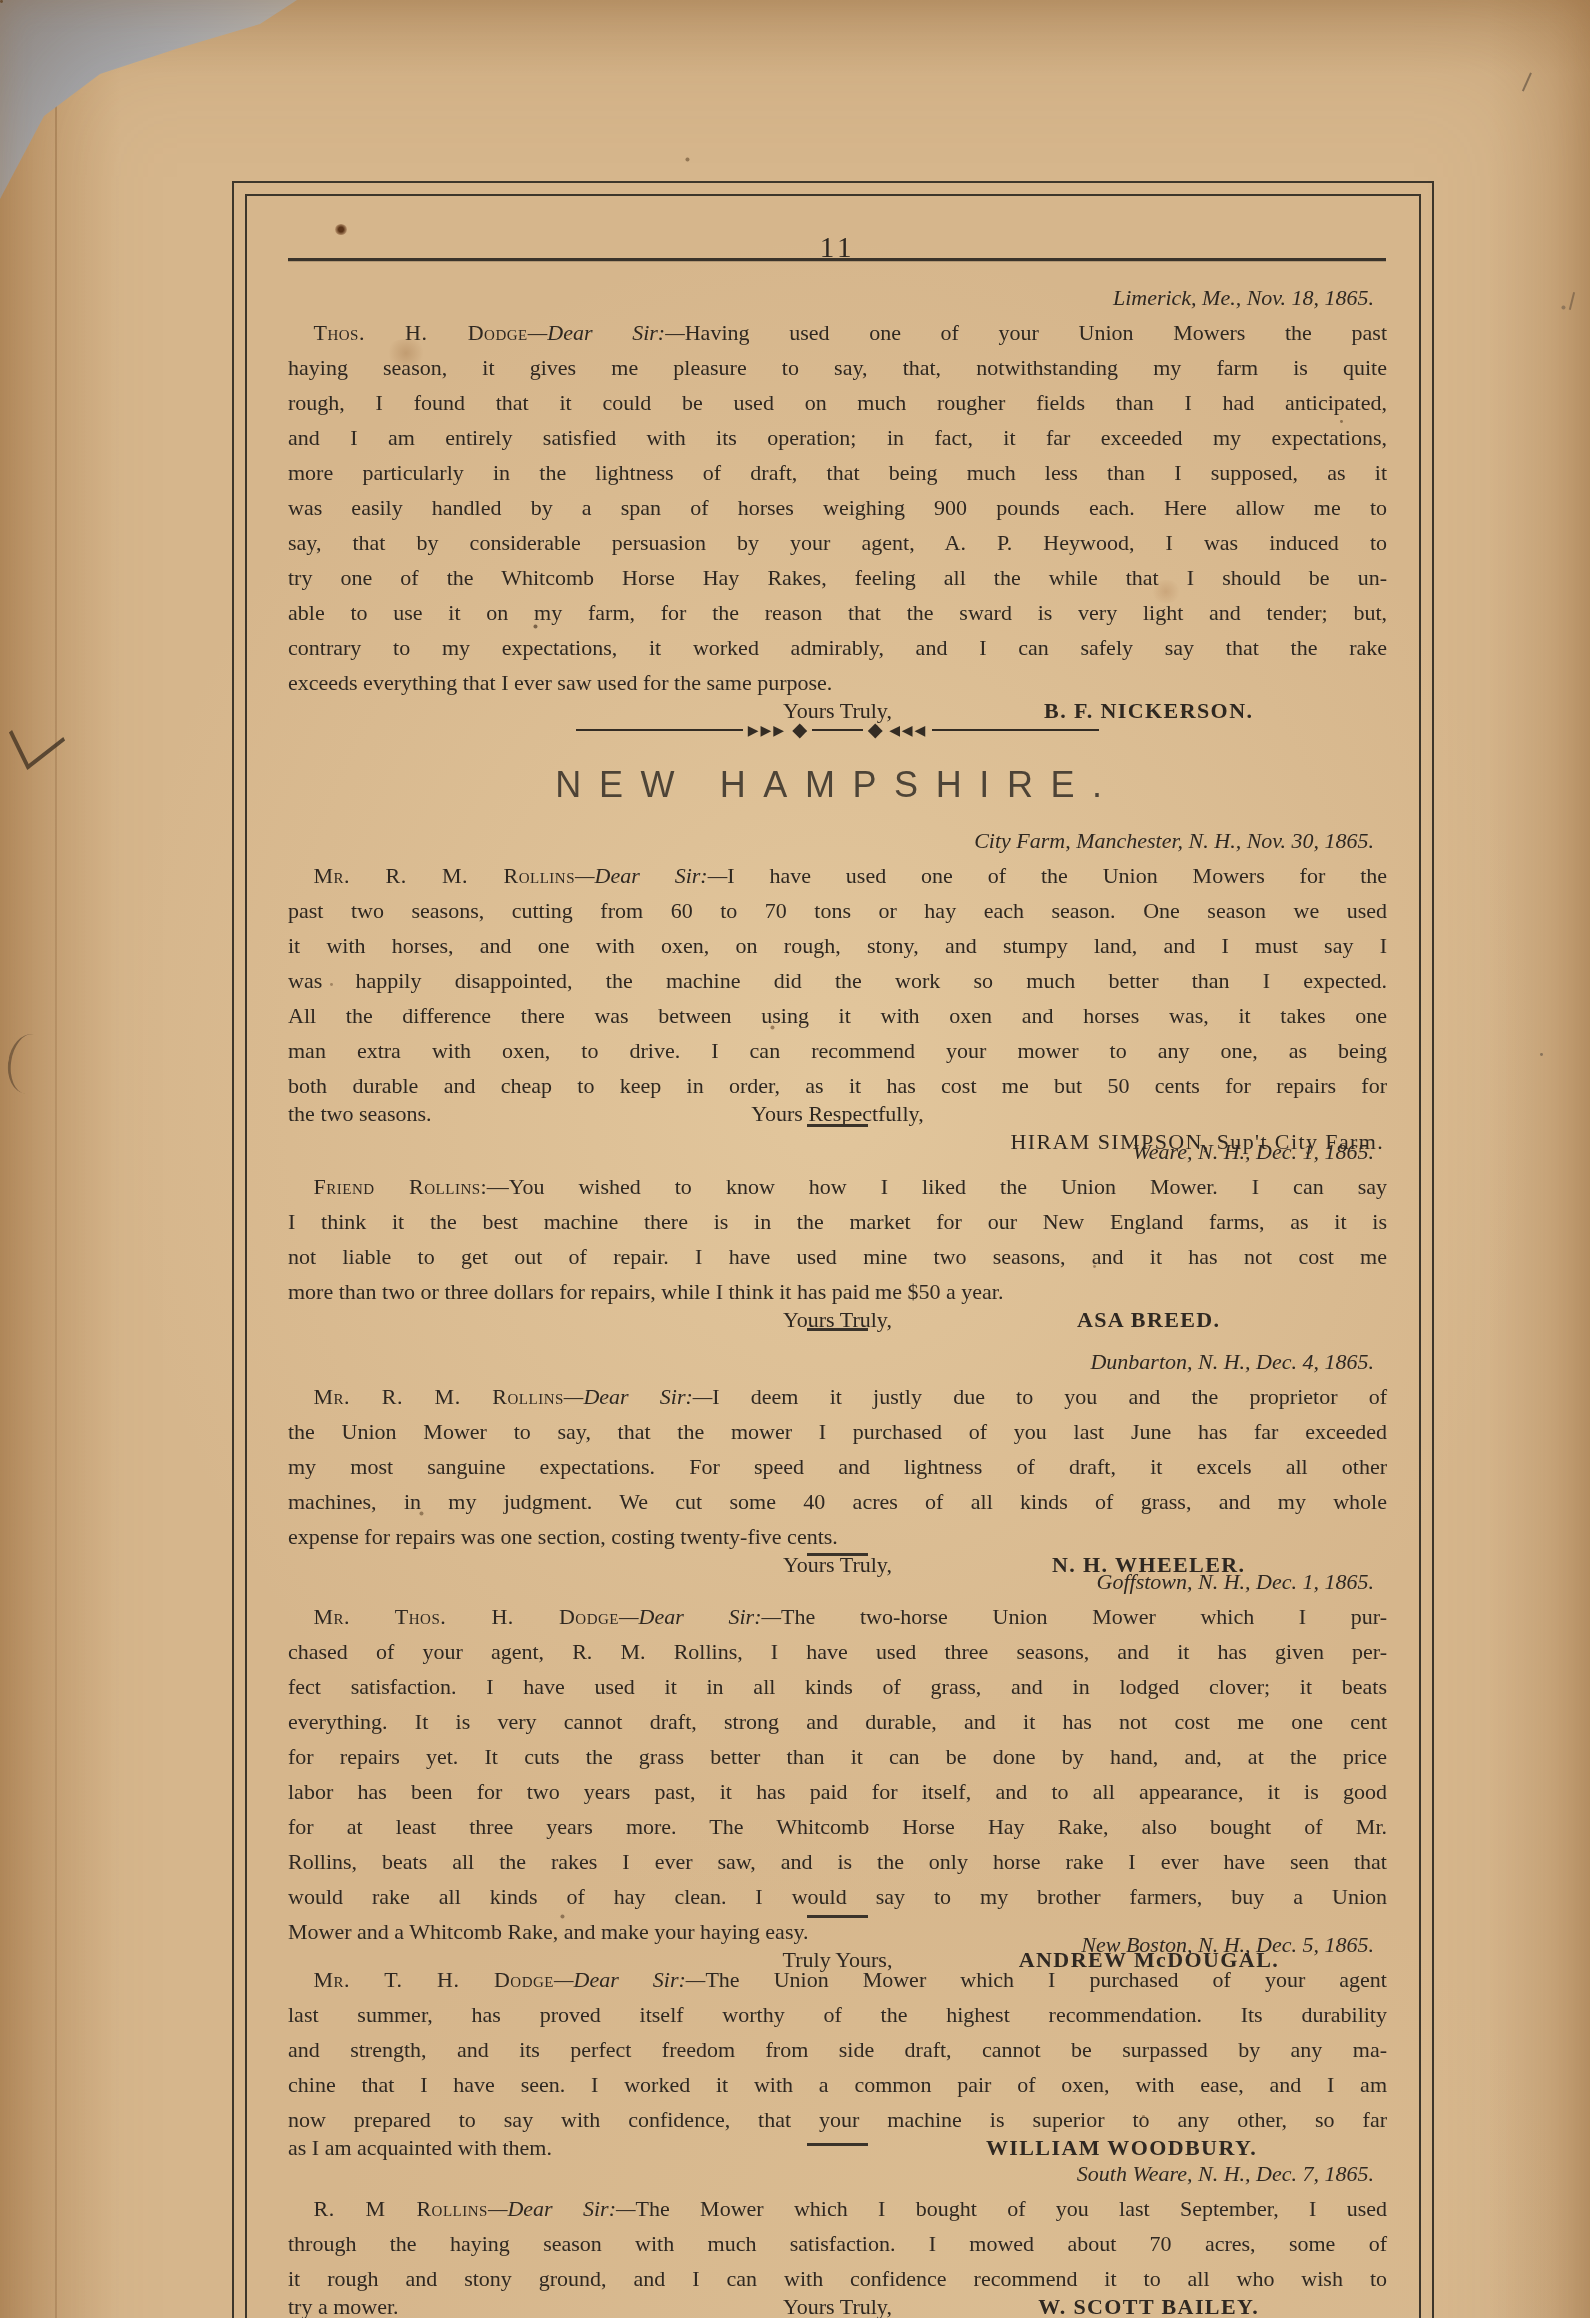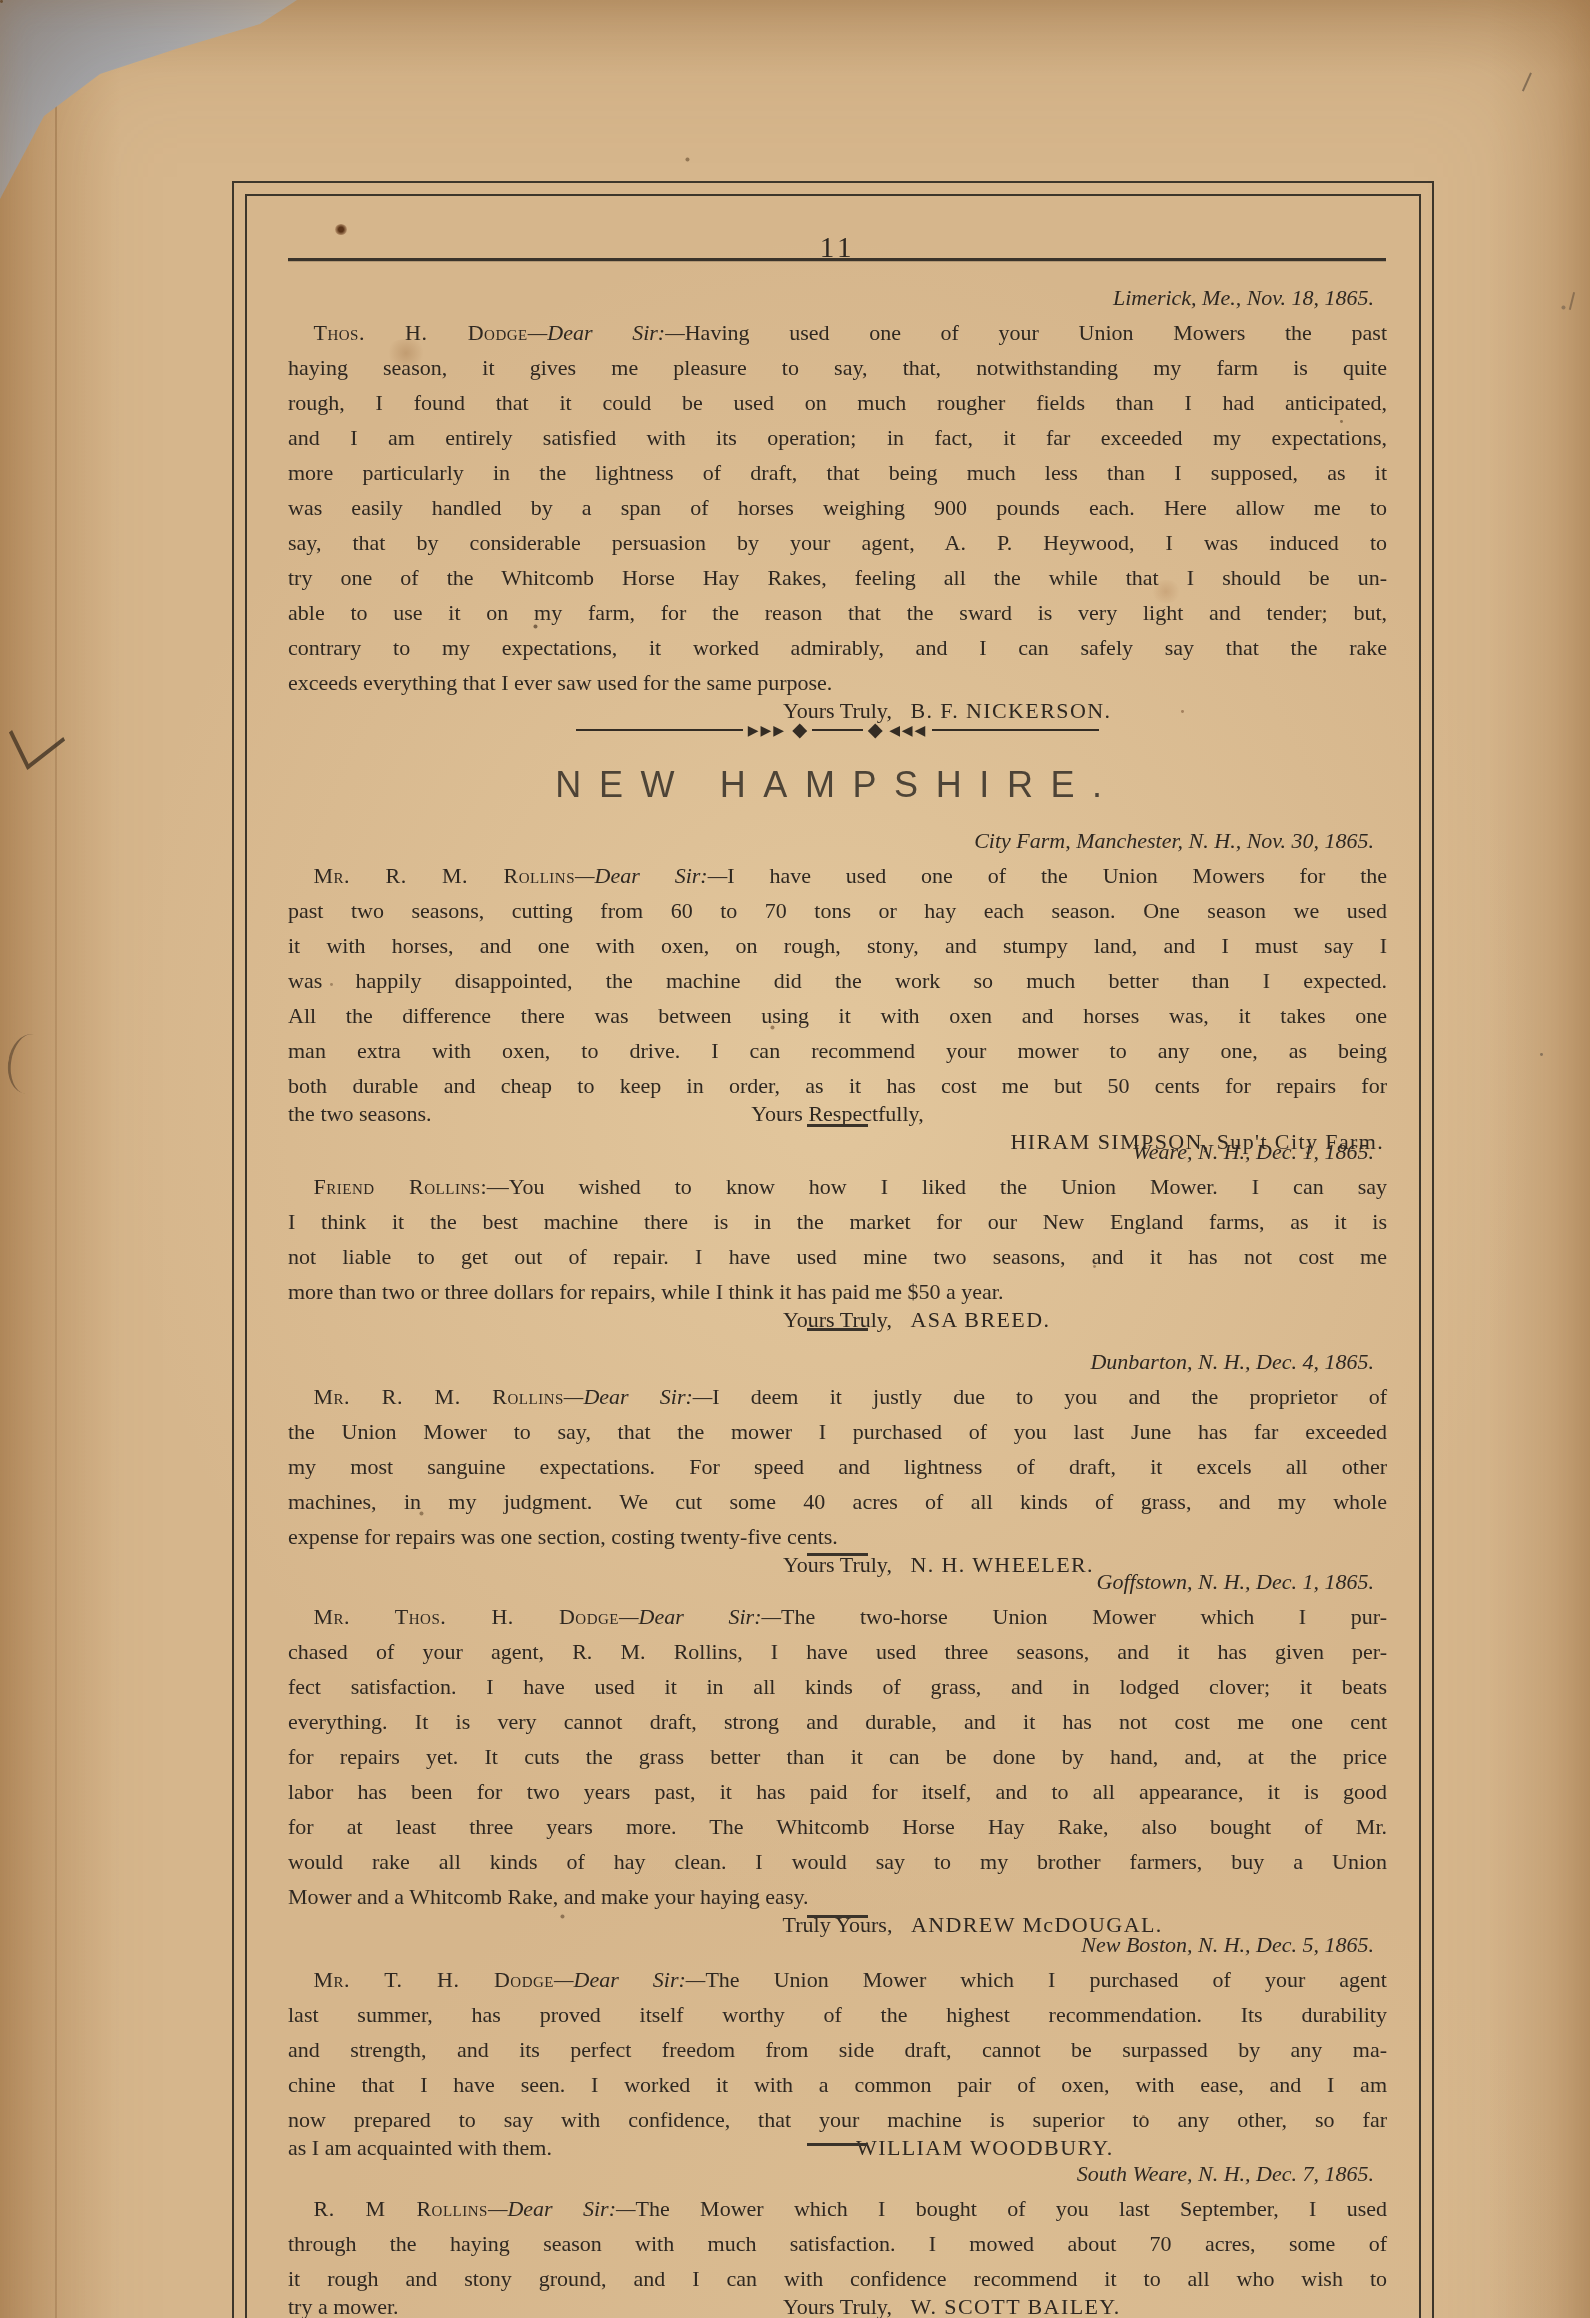--- a/index.html
+++ b/index.html
@@ -39,21 +39,21 @@
   .letter{position:absolute;left:288px;width:1099px;font-size:22px;line-height:28px;}
   .date{font-style:italic;text-align:right;padding-right:13px;height:28px;}
   .line{text-align:justify;text-align-last:justify;height:28px;overflow:visible;margin-top:7px;}
   .line.first{text-indent:25.5px;}
   .line.tail{text-align-last:left;}
   .sc{font-variant:small-caps;letter-spacing:0.5px;}
   .it{font-style:italic;}
   .sigrow{display:grid;grid-template-columns:1fr auto 1fr;height:28px;}
   .sigrow .t{text-align:left;}
   .sigrow .c{text-align:center;padding:0 18.5px;}
-  .sigrow .s{text-align:left;letter-spacing:1.4px;}
+  .sigrow .s{text-align:center;letter-spacing:1.4px;font-weight:bold;}
   .sigline{text-align:right;letter-spacing:1.4px;height:28px;padding-right:2.8px;}
 
   .section-ornament{position:absolute;left:288px;top:714px;width:1099px;height:32px;
     display:flex;align-items:center;justify-content:center;color:#332c24;}
   .orn-line{height:2.3px;background:#332c24;width:167px;}
   .orn-line.short{width:51px;margin:0 2.8px;}
   .orn-glyphs{font-family:"DejaVu Sans",sans-serif;font-size:14px;line-height:14px;
     letter-spacing:1.9px;margin:0 4.6px;white-space:nowrap;}
   .orn-diamond{font-family:"DejaVu Sans",sans-serif;font-size:19.5px;line-height:19.5px;margin:0 1.9px;}
 
@@ -185,20 +185,21 @@
     <div class="date" data-name="letter-dateline">Goffstown, N. H., Dec. 1, 1865.</div>
     <div class="line first" data-name="letter-first-line">
       <span class="sc" data-name="letter-addressee">Mr. Thos. H. Dodge</span><span class="it" data-name="letter-salutation">—Dear Sir:—</span><span data-name="letter-first-line-text">The two-horse Union Mower which I pur-</span>
     </div>
   <div class="line" data-name="letter-body-line">chased of your agent, R. M. Rollins, I have used three seasons, and it has given per-</div>
         <div class="line" data-name="letter-body-line">fect satisfaction.  I have used it in all kinds of grass, and in lodged clover; it beats</div>
         <div class="line" data-name="letter-body-line">everything.  It is very cannot draft, strong and durable, and it has not cost me one cent</div>
         <div class="line" data-name="letter-body-line">for repairs yet.  It cuts the grass better than it can be done by hand, and, at the price</div>
         <div class="line" data-name="letter-body-line">labor has been for two years past, it has paid for itself, and to all appearance, it is good</div>
         <div class="line" data-name="letter-body-line">for at least three years more.  The Whitcomb Horse Hay Rake, also bought of Mr.</div>
+        <div class="line" data-name="letter-body-line">Rollins, beats all the rakes I ever saw, and is the only horse rake I ever have seen that</div>
         <div class="line" data-name="letter-body-line">would rake all kinds of hay clean.  I would say to my brother farmers, buy a Union</div>
         <div class="line tail" data-name="letter-tail-line">Mower and a Whitcomb Rake, and make your haying easy.</div>
         <div class="sigrow" data-name="letter-signature-row">
           <div class="t" data-name="letter-tail-text"></div>
           <div class="c" data-name="letter-closing">Truly Yours,</div>
           <div class="s" data-name="letter-signature">ANDREW McDOUGAL.</div>
         </div>
       </div>
       <div class="divider" data-name="letter-divider-rule" style="top: 1915px;">
         <div class="bar" data-name="divider-bar"></div>

